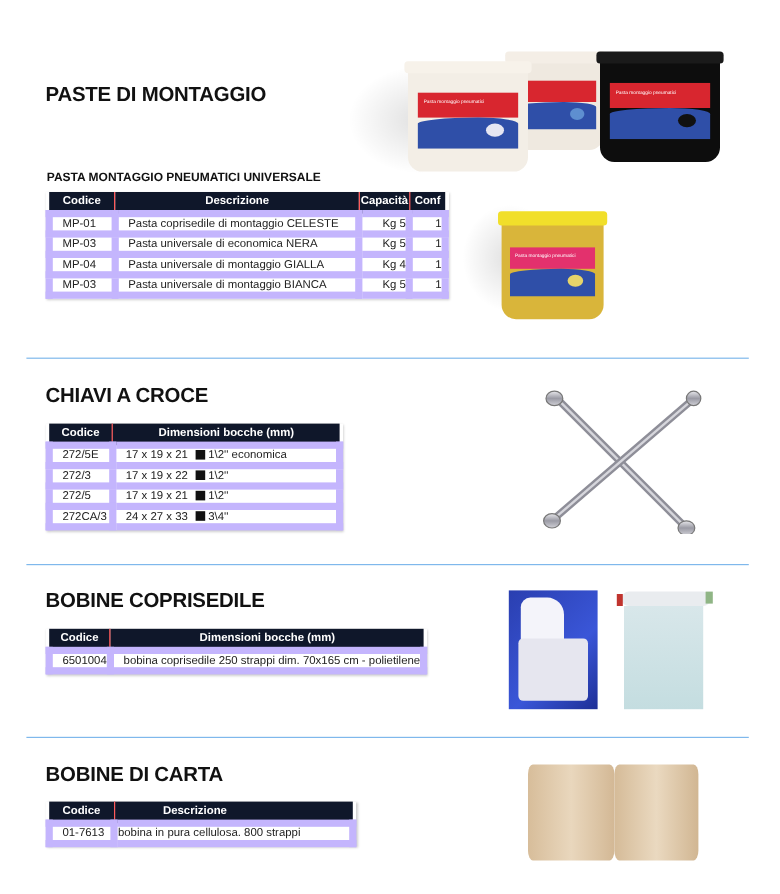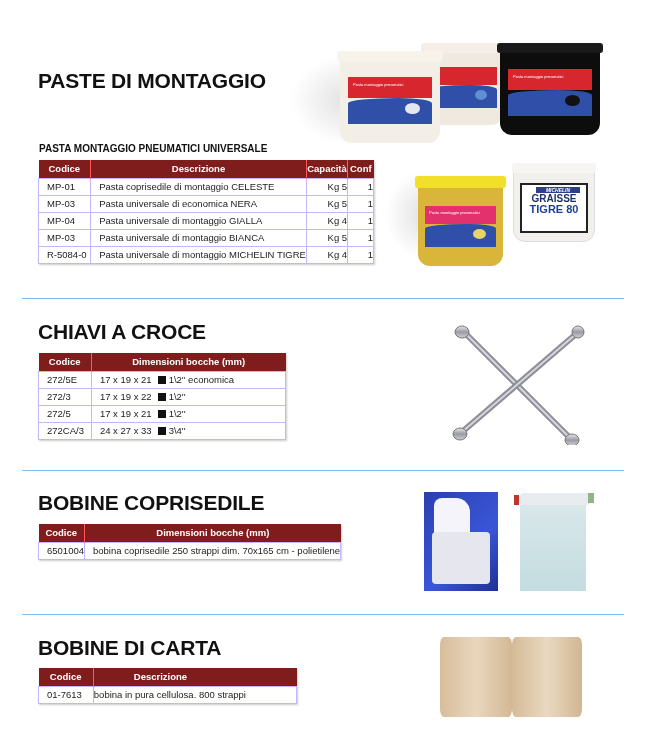--- a/index.html
+++ b/index.html
@@ -1,22 +1,22 @@
 <!DOCTYPE html>
 <html><head>
 <meta charset="utf-8">
 <style>
   * { box-sizing: border-box; margin: 0; padding: 0; }
   body { width: 650px; height: 745px; background: #ffffff; font-family: "Liberation Sans", sans-serif; color: #111; position: relative; overflow: hidden; }
-  .h1 { position: absolute; font-weight: bold; font-size: 21px; color: #111; letter-spacing: -0.2px; }
+  .h1 { position: absolute; font-weight: bold; font-size: 17px; color: #111; letter-spacing: -0.2px; }
   .h2 { position: absolute; font-weight: bold; font-size: 10px; color: #111; }
   .divider { position: absolute; left: 22px; width: 602px; height: 1px; background: #7fb8ec; }
   table.t { position: absolute; border-collapse: collapse; font-size: 9.5px; color: #222; box-shadow: 1px 1px 2px #ccc; }
-  table.t th { background: #7f1d1d; color: #fff; font-weight: bold; height: 18px; font-size: 9.5px; border-right: 1px solid #ff5a5a; }
-  table.t td { height: 17px; border: 1px solid #c4b5fd; padding-left: 8px; white-space: nowrap; }
+  table.t th { background: #0f172a; color: #fff; font-weight: bold; height: 18px; font-size: 9.5px; border-right: 1px solid #ff5a5a; }
+  table.t td { height: 17px; border: 6px solid #c4b5fd; padding-left: 8px; white-space: nowrap; }
   table.t td.c { text-align: right; padding-left: 0; }
   .sq { display: inline-block; width: 8px; height: 8px; background: #111; vertical-align: -1px; margin: 0 3px 0 6px; }
   .img { position: absolute; }
   
   .bucket { position: absolute; border-radius: 4px 4px 12px 12px; }
   .label { position: absolute; left: 8%; right: 8%; top: 25%; bottom: 22%; overflow: hidden; }
   .label .red { position: absolute; left: 0; right: 0; top: 0; height: 45%; background: #d8262f; }
   .label .blue { position: absolute; left: 0; right: 0; bottom: 0; height: 55%; background: #2f4fa8; border-radius: 60% 40% 0 0 / 20% 20% 0 0; }
   .label .dot { position: absolute; width: 18%; height: 24%; border-radius: 50%; right: 14%; bottom: 20%; }
   .label .txt { position: absolute; left: 6%; top: 10%; font-size: 4px; color: #fff; }
@@ -56,26 +56,20 @@
       <td>Pasta universale di montaggio GIALLA</td>
       <td class="c">Kg  4</td>
       <td class="c">1</td>
     </tr>
     <tr>
       <td>MP-03</td>
       <td>Pasta universale di montaggio BIANCA</td>
       <td class="c">Kg  5</td>
       <td class="c">1</td>
     </tr>
-    <tr>
-      <td>R-5084-0</td>
-      <td>Pasta universale di montaggio MICHELIN TIGRE</td>
-      <td class="c">Kg  4</td>
-      <td class="c">1</td>
-    </tr>
   </tbody>
 </table>
 
 <div class="img" style="left:290px;top:35px;width:350px;height:100px;">
   <div class="shadow" style="left:0;top:20px;width:120px;height:90px;"></div>
 
   <div class="bucket" style="left:133px;top:12px;width:80px;height:78px;background:#efe9e0;">
     <div class="lid" style="background:#f4eee6;"></div>
     <div class="label">
         <div class="red"></div>
@@ -107,28 +101,20 @@
 
 <div class="img" style="left:385px;top:160px;width:240px;height:110px;">
   <div class="shadow" style="left:0;top:10px;width:80px;height:90px;"></div>
   <div class="bucket" style="left:33px;top:20px;width:85px;height:86px;background:#d9b53a;">
     <div class="lid" style="background:#f1df2a;height:12px;"></div>
     <div class="label" style="top:30%;">
       <div class="red" style="background:#e3316d;"></div>
         <div class="blue"></div>
         <div class="dot" style="background:#e6d46a;"></div>
       <div class="txt">Pasta montaggio pneumatici</div>
-    </div>
-  </div>
-  <div class="bucket" style="left:128px;top:6px;width:82px;height:76px;background:#f2f0ec;border:1px solid #ddd;">
-    <div class="lid" style="background:#f7f5f2;"></div>
-    <div style="position:absolute;left:6px;right:6px;top:16px;bottom:8px;border:2px solid #222;background:#fff;text-align:center;">
-      <div style="background:#2c3e8c;color:#fff;font-size:5px;font-weight:bold;font-style:italic;margin:2px 6px 1px 14px;">MICHELIN</div>
-      <div style="font-size:10px;font-weight:bold;color:#1f2e6e;line-height:10px;">GRAISSE</div>
-      <div style="font-size:11px;font-weight:bold;color:#1f3ea0;line-height:11px;">TIGRE 80</div>
     </div>
   </div>
 </div>
 
 <div class="divider" style="top:298px;"></div>
 
 <div class="h1" style="left:38px;top:320px;">CHIAVI A CROCE</div>
 
 <table class="t" style="left:38px;top:353px;width:248px;">
   <thead>

